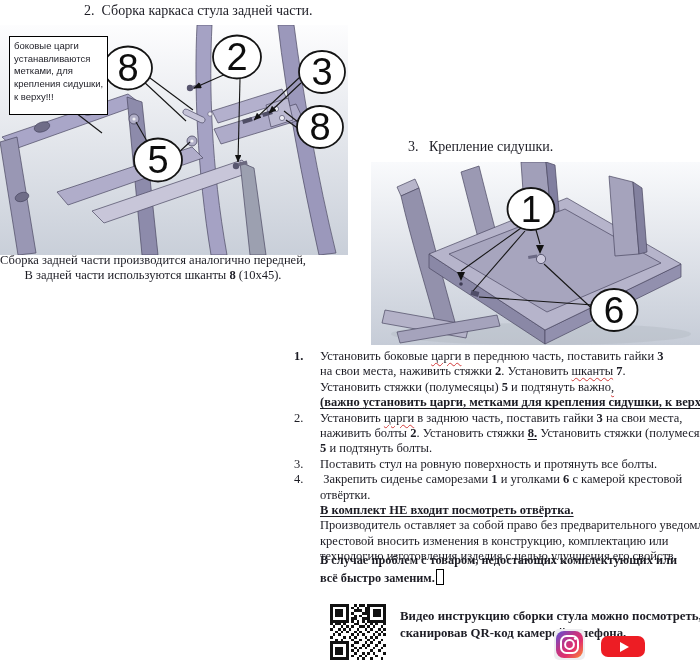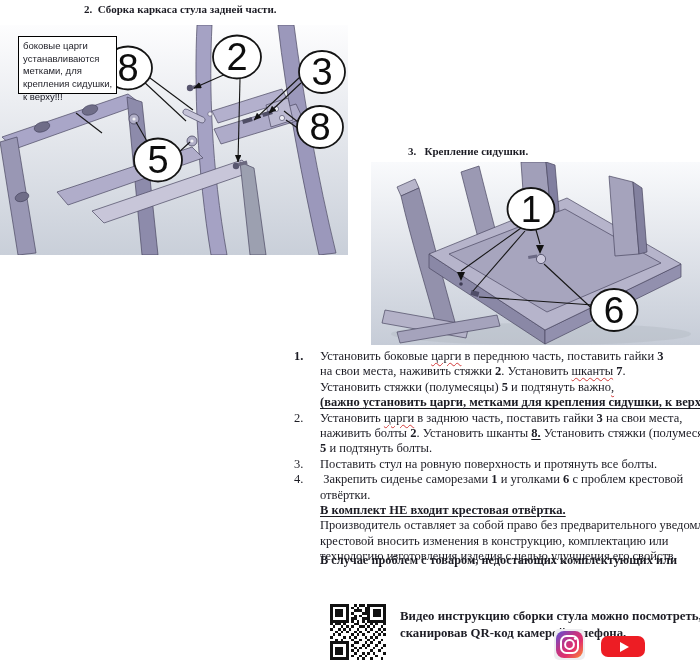--- a/index.html
+++ b/index.html
@@ -6,26 +6,26 @@
   body{
     width:700px;height:664px;position:relative;background:#ffffff;
     font-family:"Liberation Serif",serif;color:#1c1c24;overflow:hidden;
   }
   .abs{position:absolute;}
   .line{white-space:pre;}
   .seg-b{font-weight:700;}
   .seg-bu{font-weight:700;text-decoration:underline;text-decoration-thickness:1.2px;text-underline-offset:2px;}
   .seg-sq{text-decoration-line:underline;text-decoration-style:wavy;text-decoration-color:#d23a3a;text-decoration-thickness:1px;text-underline-offset:2px;}
 
-  .title{font-size:11px;font-weight:700;white-space:pre;}
+  .title{font-size:14px;font-weight:400;white-space:pre;}
   #title2{left:84px;top:3px;}
-  #title3{left:408px;top:145px;}
+  #title3{left:408px;top:139px;}
 
   #notebox{
-    left:18px;top:36px;width:99px;height:58px;background:#fff;border:1.5px solid #000;
+    left:9px;top:36px;width:99px;height:79px;background:#fff;border:1.5px solid #000;
     font-family:"Liberation Sans",sans-serif;font-size:9.5px;line-height:1.34;
     padding:3px 2px 0 4px;box-sizing:border-box;z-index:3;
   }
 
   #caption{left:0;top:253px;width:306px;text-align:center;font-size:12.5px;line-height:14.6px;}
 
   #steps{left:294px;top:349px;width:406px;font-size:12.5px;line-height:15.4px;}
   .step{display:flex;align-items:flex-start;}
   .step-num{flex:none;width:26px;white-space:pre;}
   .step-body{flex:1;}
@@ -137,20 +137,22 @@
     <g>
       <ellipse cx="158" cy="135" rx="24" ry="21.5" fill="#fff" stroke="#141414" stroke-width="1.8"></ellipse>
       <text x="158" y="148">5</text>
     </g>
   </g>
 </svg>
 
 <div class="abs" id="notebox">боковые царги устанавливаются метками, для крепления сидушки, к верху!!!</div>
 
 <div class="abs" id="caption">
+  <div class="line">Сборка задней части производится аналогично передней,</div>
+  <div class="line"><span>В задней части используются шканты </span><span class="seg-b">8</span><span> (10x45).</span></div>
 </div>
 
 <div class="abs title" id="title3">3.   Крепление сидушки.</div>
 
 <svg class="abs" id="fig2" style="left:371px;top:162px" width="329" height="183" viewBox="0 0 329 183">
   <defs>
     <linearGradient id="bg2" x1="0" y1="0" x2="0" y2="1">
       <stop offset="0" stop-color="#f9fafc"></stop>
         <stop offset="1" stop-color="#c6ccd7"></stop>
     </linearGradient>
@@ -218,45 +220,46 @@
       <div class="line"><span>Установить боковые </span><span class="seg-sq">царги</span><span> в переднюю часть, поставить гайки </span><span class="seg-b">3</span></div>
       <div class="line"><span>на свои места, наживить стяжки </span><span class="seg-b">2</span><span>. Установить </span><span class="seg-sq">шканты</span><span> </span><span class="seg-b">7</span><span>.</span></div>
       <div class="line"><span>Установить стяжки (полумесяцы) </span><span class="seg-b">5</span><span> и подтянуть важно</span><span class="seg-sq">,</span></div>
       <div class="line"><span class="seg-bu">(важно установить царги, метками для крепления сидушки, к верху!)</span></div>
     </div>
   </div>
   <div class="step">
     <span class="step-num"><span>2.</span></span>
     <div class="step-body">
       <div class="line"><span>Установить </span><span class="seg-sq">царги</span><span> в заднюю часть, поставить гайки </span><span class="seg-b">3</span><span> на свои места,</span></div>
-      <div class="line"><span>наживить болты </span><span class="seg-b">2</span><span>. Установить шканты </span><span class="seg-bu">8.</span><span> Установить стяжки (полумесяцы)</span></div>
+      <div class="line"><span>наживить болты </span><span class="seg-b">2</span><span>. Установить стяжки </span><span class="seg-bu">8.</span><span> Установить стяжки (полумесяцы)</span></div>
       <div class="line"><span class="seg-b">5</span><span> и подтянуть болты.</span></div>
     </div>
   </div>
   <div class="step">
     <span class="step-num"><span>3.</span></span>
     <div class="step-body">
       <div class="line"><span>Поставить стул на ровную поверхность и протянуть все болты.</span></div>
     </div>
   </div>
   <div class="step">
     <span class="step-num"><span>4.</span></span>
     <div class="step-body">
-      <div class="line"><span> Закрепить сиденье саморезами </span><span class="seg-b">1</span><span> и уголками </span><span class="seg-b">6</span><span> с проблем крестовой</span></div>
+      <div class="line"><span> Закрепить сиденье саморезами </span><span class="seg-b">1</span><span> и уголками </span><span class="seg-b">6</span><span> с камерой крестовой</span></div>
       <div class="line"><span>отвёртки.</span></div>
-      <div class="line"><span class="seg-bu">В комплект НЕ входит крестовая отвёртка.</span></div>
+      <div class="line"><span class="seg-bu">В комплект НЕ входит посмотреть отвёртка.</span></div>
       <div class="line"><span>Производитель оставляет за собой право без предварительного уведомления</span></div>
       <div class="line"><span>крестовой вносить изменения в конструкцию, комплектацию или</span></div>
       <div class="line"><span>технологию изготовления изделия с целью улучшения его свойств.</span></div>
     </div>
   </div>
 </div>
 
 <div class="abs" id="whatsapp">
   <div class="line"><span class="wa-t">В случае проблем с товаром, недостающих комплектующих или</span></div>
+  <div class="line"><span class="wa-t">всё быстро заменим.</span><span class="cursor-box"></span></div>
 </div>
 
 <div class="abs" id="qr-row">
   <svg id="qr-svg" width="56" height="56" viewBox="0 0 21 21" shape-rendering="crispEdges">
     <rect width="21" height="21" fill="#fff"></rect>
     <g fill="#111">
       <rect x="0" y="0" width="7" height="7"></rect>
         <rect x="1" y="1" width="5" height="5" fill="#fff"></rect>
         <rect x="2" y="2" width="3" height="3"></rect>
       <rect x="14" y="0" width="7" height="7"></rect>

